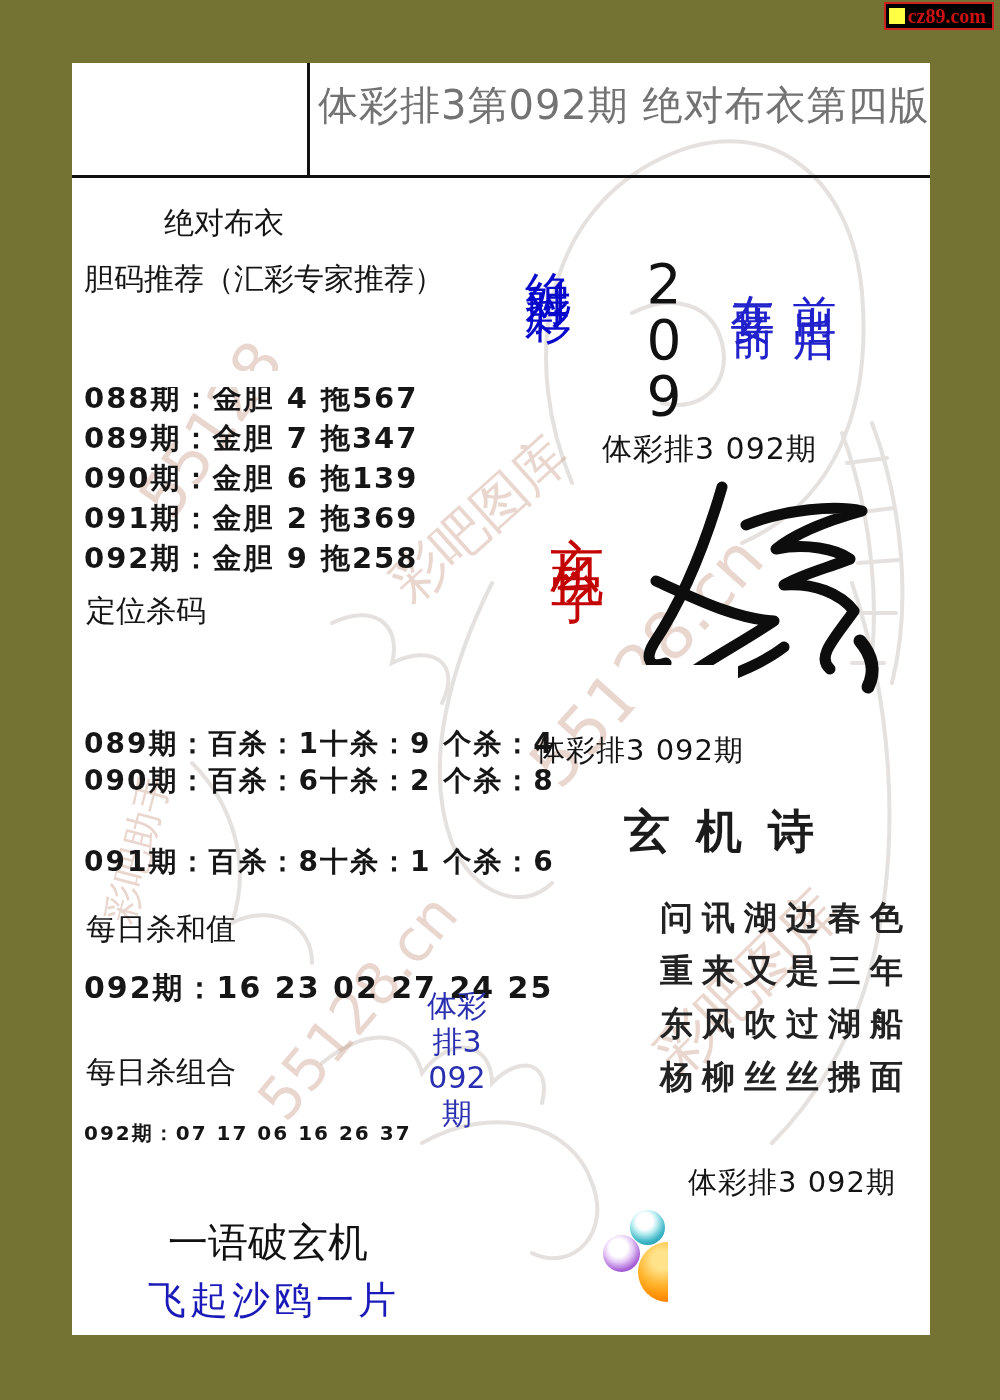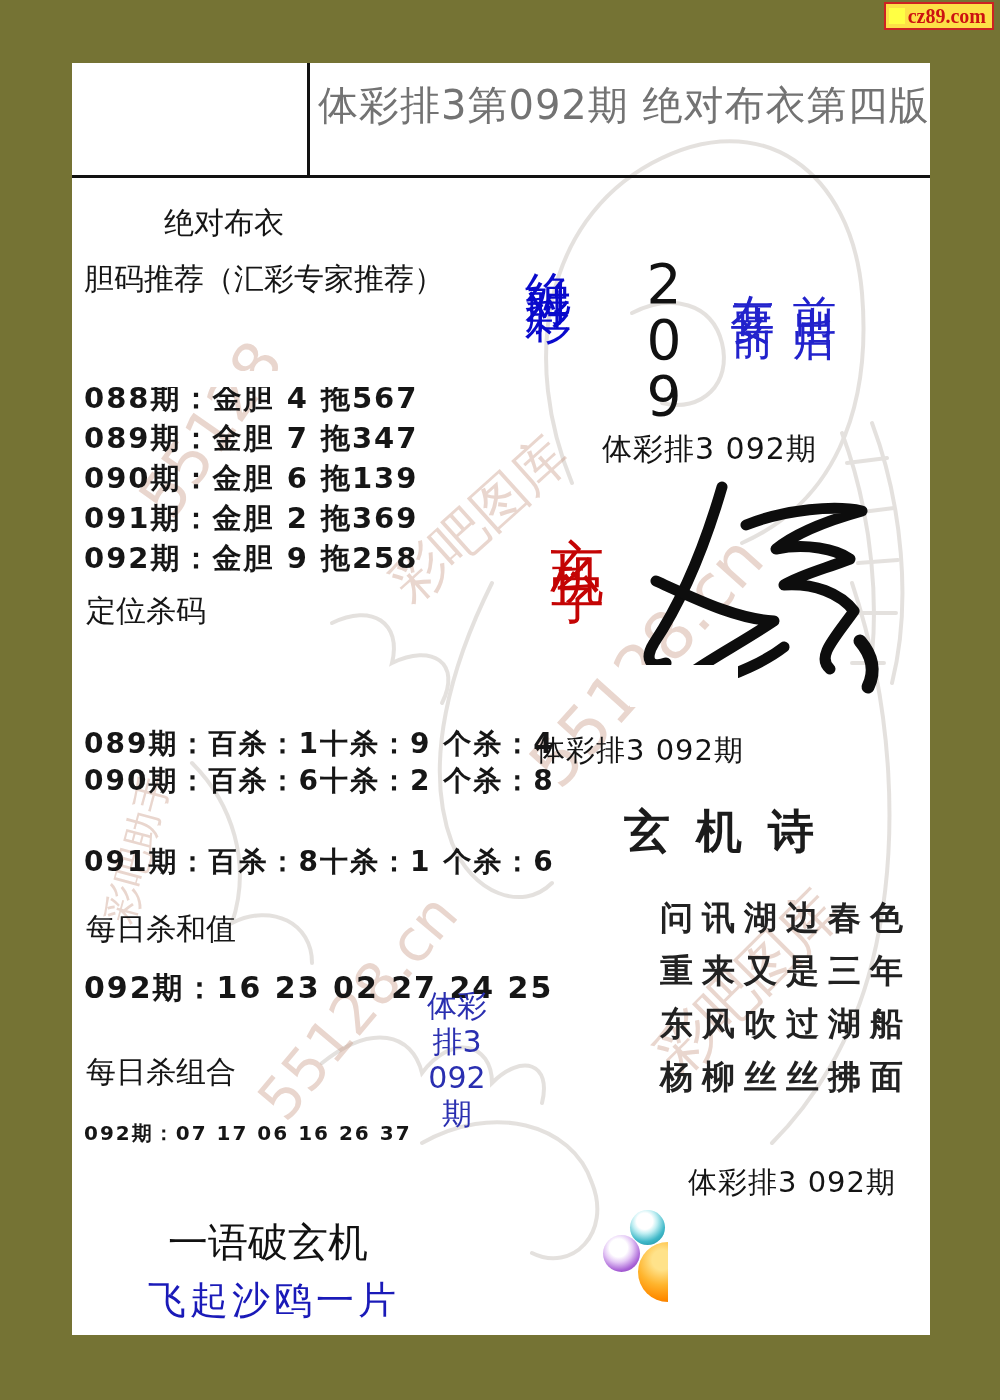--- a/index.html
+++ b/index.html
@@ -10,21 +10,21 @@
     color:#1a1a1a;
   }
   .sheet{
     position:absolute;left:72px;top:63px;width:858px;height:1272px;
     background:#ffffff;overflow:hidden;
   }
   .abs{position:absolute;}
   
   .site-badge{
     position:absolute;right:6px;top:2px;height:24px;
-    background:#fde047;border:2px solid #cc2222;
+    background:#000000;border:2px solid #cc2222;
     display:flex;align-items:center;gap:3px;padding:0 6px 0 3px;
     font-family:"Liberation Serif","DejaVu Serif",serif;
     font-size:20px;color:#cc1111;font-weight:bold;cursor:pointer;
   }
   .badge-square{width:16px;height:16px;background:#ffff44;display:inline-block;}
   
   .hdr-vline{left:235px;top:0;width:3px;height:113px;background:#111;}
   .hdr-hline{left:0;top:112px;width:858px;height:3px;background:#111;}
   .hdr-title{left:246px;top:15px;width:604px;font-size:40px;letter-spacing:1px;white-space:nowrap;color:#737373;}
   .hdr-sub{left:246px;top:74px;width:604px;text-align:center;font-size:25px;color:#111;}

